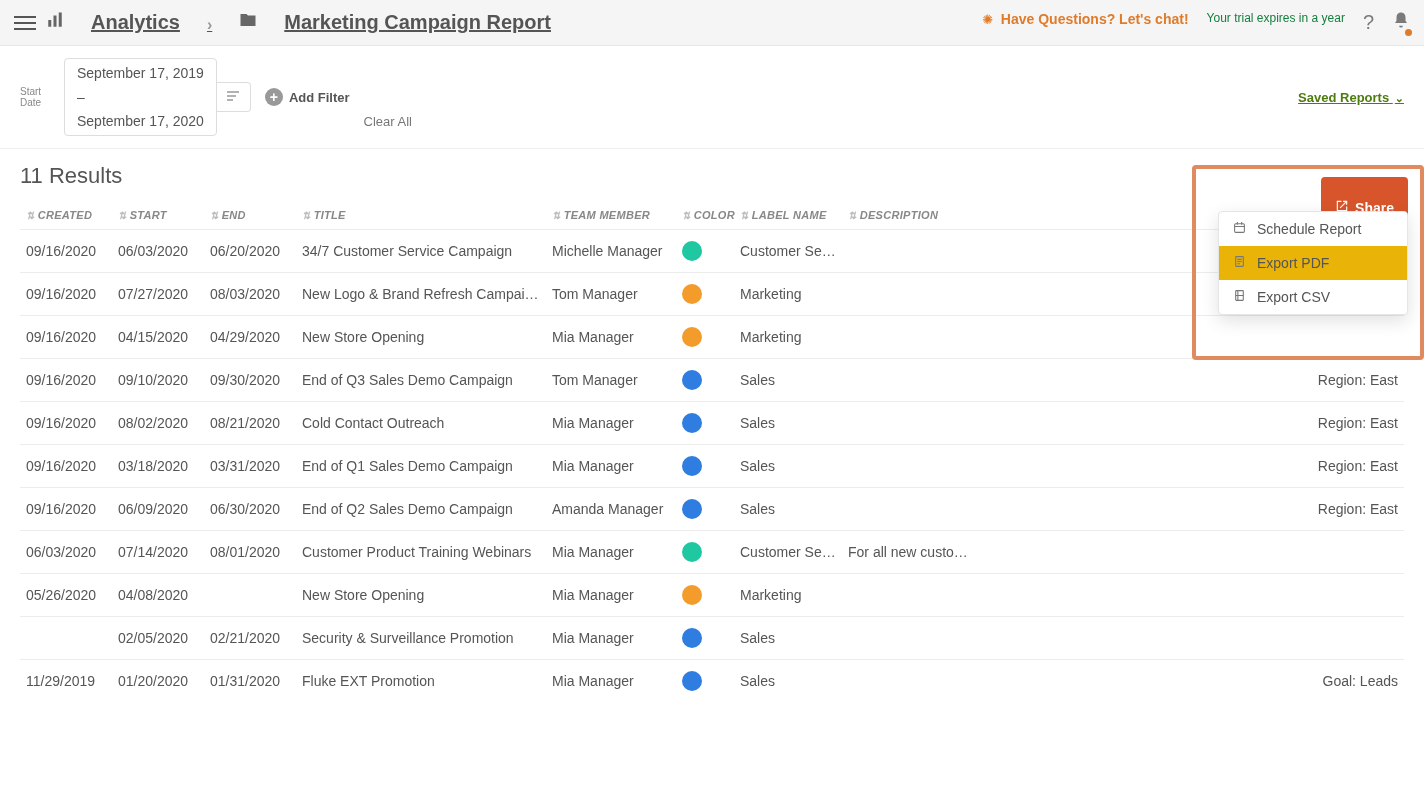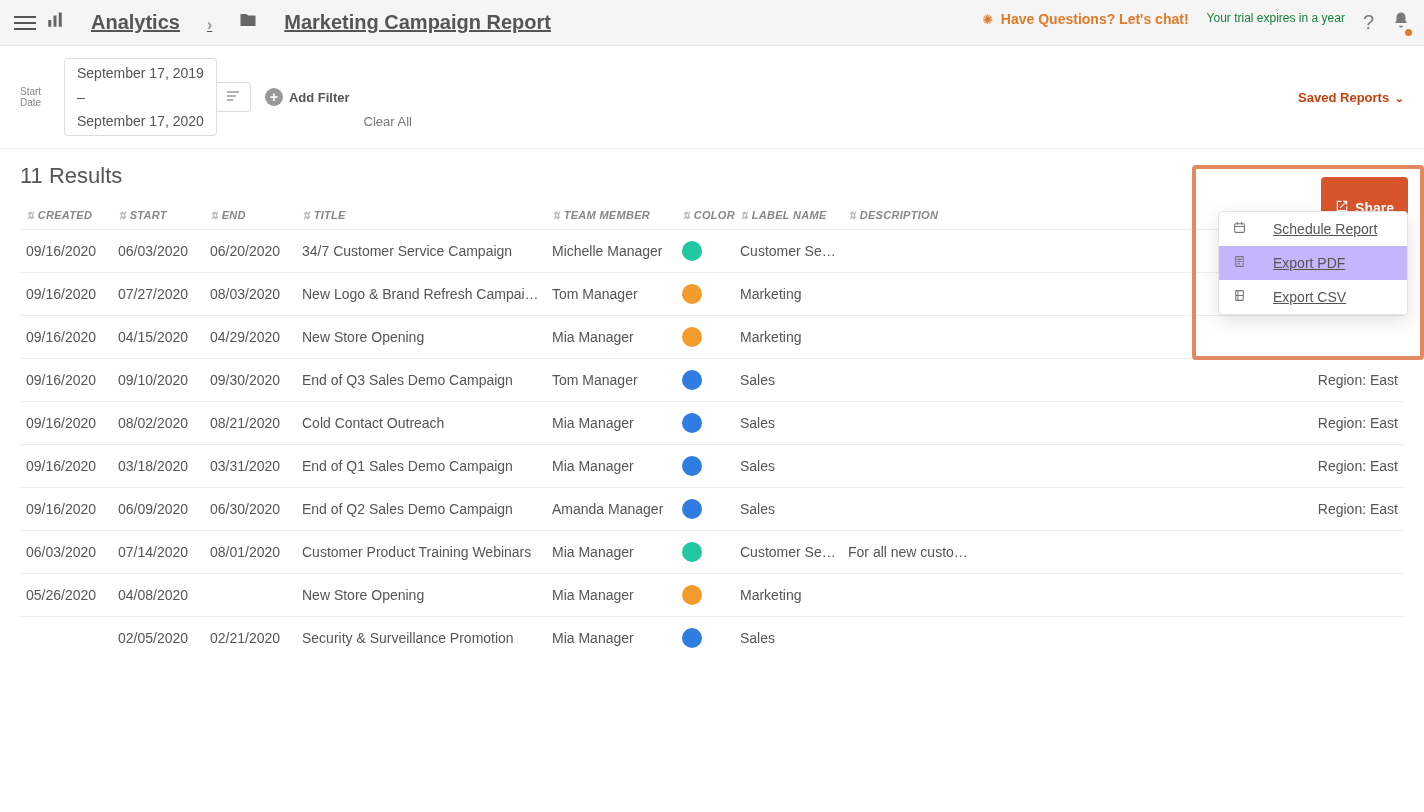--- a/index.html
+++ b/index.html
@@ -42,21 +42,21 @@
   }
   .startdate-label { font-size:10px; color:#888; line-height:1.1; width:30px;}
   .daterange {
     border:1px solid #ddd; border-radius:4px; padding:6px 12px; color:#555; font-size:14px;
     display:flex; gap:8px; background:#fff;flex-direction:column;
   }
   .sort-btn { border:1px solid #ddd; border-left:none; border-radius:0 4px 4px 0; padding:6px 10px; margin-left:-15px; color:#999; font-size:14px; }
   .addfilter { display:flex; align-items:center; gap:6px; color:#555; font-weight:600; cursor:pointer;}
   .addfilter .plus { width:18px; height:18px; border-radius:50%; background:#999; color:#fff; display:flex; align-items:center; justify-content:center; font-size:14px; line-height:1;}
   .clearall { color:#777; cursor:pointer;margin-top:48px;}
-  .saved-rpts { margin-left:auto; font-weight:600; color:#c2410c; cursor:pointer;}
+  .saved-rpts { margin-left:auto; font-weight:600; color:#4d7c0f; cursor:pointer;text-decoration:underline;}
 
   
   .content { padding: 14px 20px; position:relative;}
   .results-count { font-size:22px; color:#555; margin-bottom:12px;}
   table { width:100%; border-collapse: collapse; table-layout:fixed; }
   thead th {
     text-align:left; font-size:11px; color:#888; font-weight:700; letter-spacing:0.3px;
     padding: 8px 6px; text-transform:uppercase;font-style:italic;
   }
   thead th .sort-arrows { color:#bbb; margin-right:3px; font-size:10px;}
@@ -78,22 +78,22 @@
     position:absolute; top:28px; right:16px;
     background:#d8552b; color:#fff; border:none; border-radius:4px;
     padding:22px 14px; font-weight:600; font-size:14px; display:flex; align-items:center; gap:6px;
     cursor:pointer; z-index:3;
   }
   .dropdown {
     position:absolute; top:62px; right:16px; width:190px;
     background:#fff; border:1px solid #e5e5e5; border-radius:4px;
     box-shadow: 0 6px 18px rgba(0,0,0,0.12); z-index:3; overflow:hidden;
   }
-  .dropdown .item { padding:9px 14px; display:flex; align-items:center; gap:26px; font-size:14px; color:#555; cursor:pointer;text-decoration:underline;}
-  .dropdown .item:hover, .dropdown .item.hover { background:#c4b5fd; }
+  .dropdown .item { padding:9px 14px; display:flex; align-items:center; gap:10px; font-size:14px; color:#555; cursor:pointer;}
+  .dropdown .item:hover, .dropdown .item.hover { background:#eab308; }
   .dd-ic { width:14px; color:#777; font-size:13px;}
 
   
   col.c0{width:92px}col.c1{width:92px}col.c2{width:92px}col.c3{width:250px}
   col.c4{width:130px}col.c5{width:58px}col.c6{width:108px}col.c7{width:132px}
   col.c8{width:auto}
 </style>
 </head>
 <body>
 
@@ -340,15 +340,26 @@
           <td></td>
           <td>02/05/2020</td>
           <td>02/21/2020</td>
           <td>Security &amp; Surveillance Promotion</td>
           <td>Mia Manager</td>
           <td><span class="color-dot c-blue"></span></td>
           <td>Sales</td>
           <td></td>
           <td style="text-align:right;"></td>
         </tr>
+        <tr>
+          <td>11/29/2019</td>
+          <td>01/20/2020</td>
+          <td>01/31/2020</td>
+          <td>Fluke EXT Promotion</td>
+          <td>Mia Manager</td>
+          <td><span class="color-dot c-blue"></span></td>
+          <td>Sales</td>
+          <td></td>
+          <td style="text-align:right;">Goal: Leads</td>
+        </tr>
       </tbody>
   </table>
 </div>
 
 </body></html>

